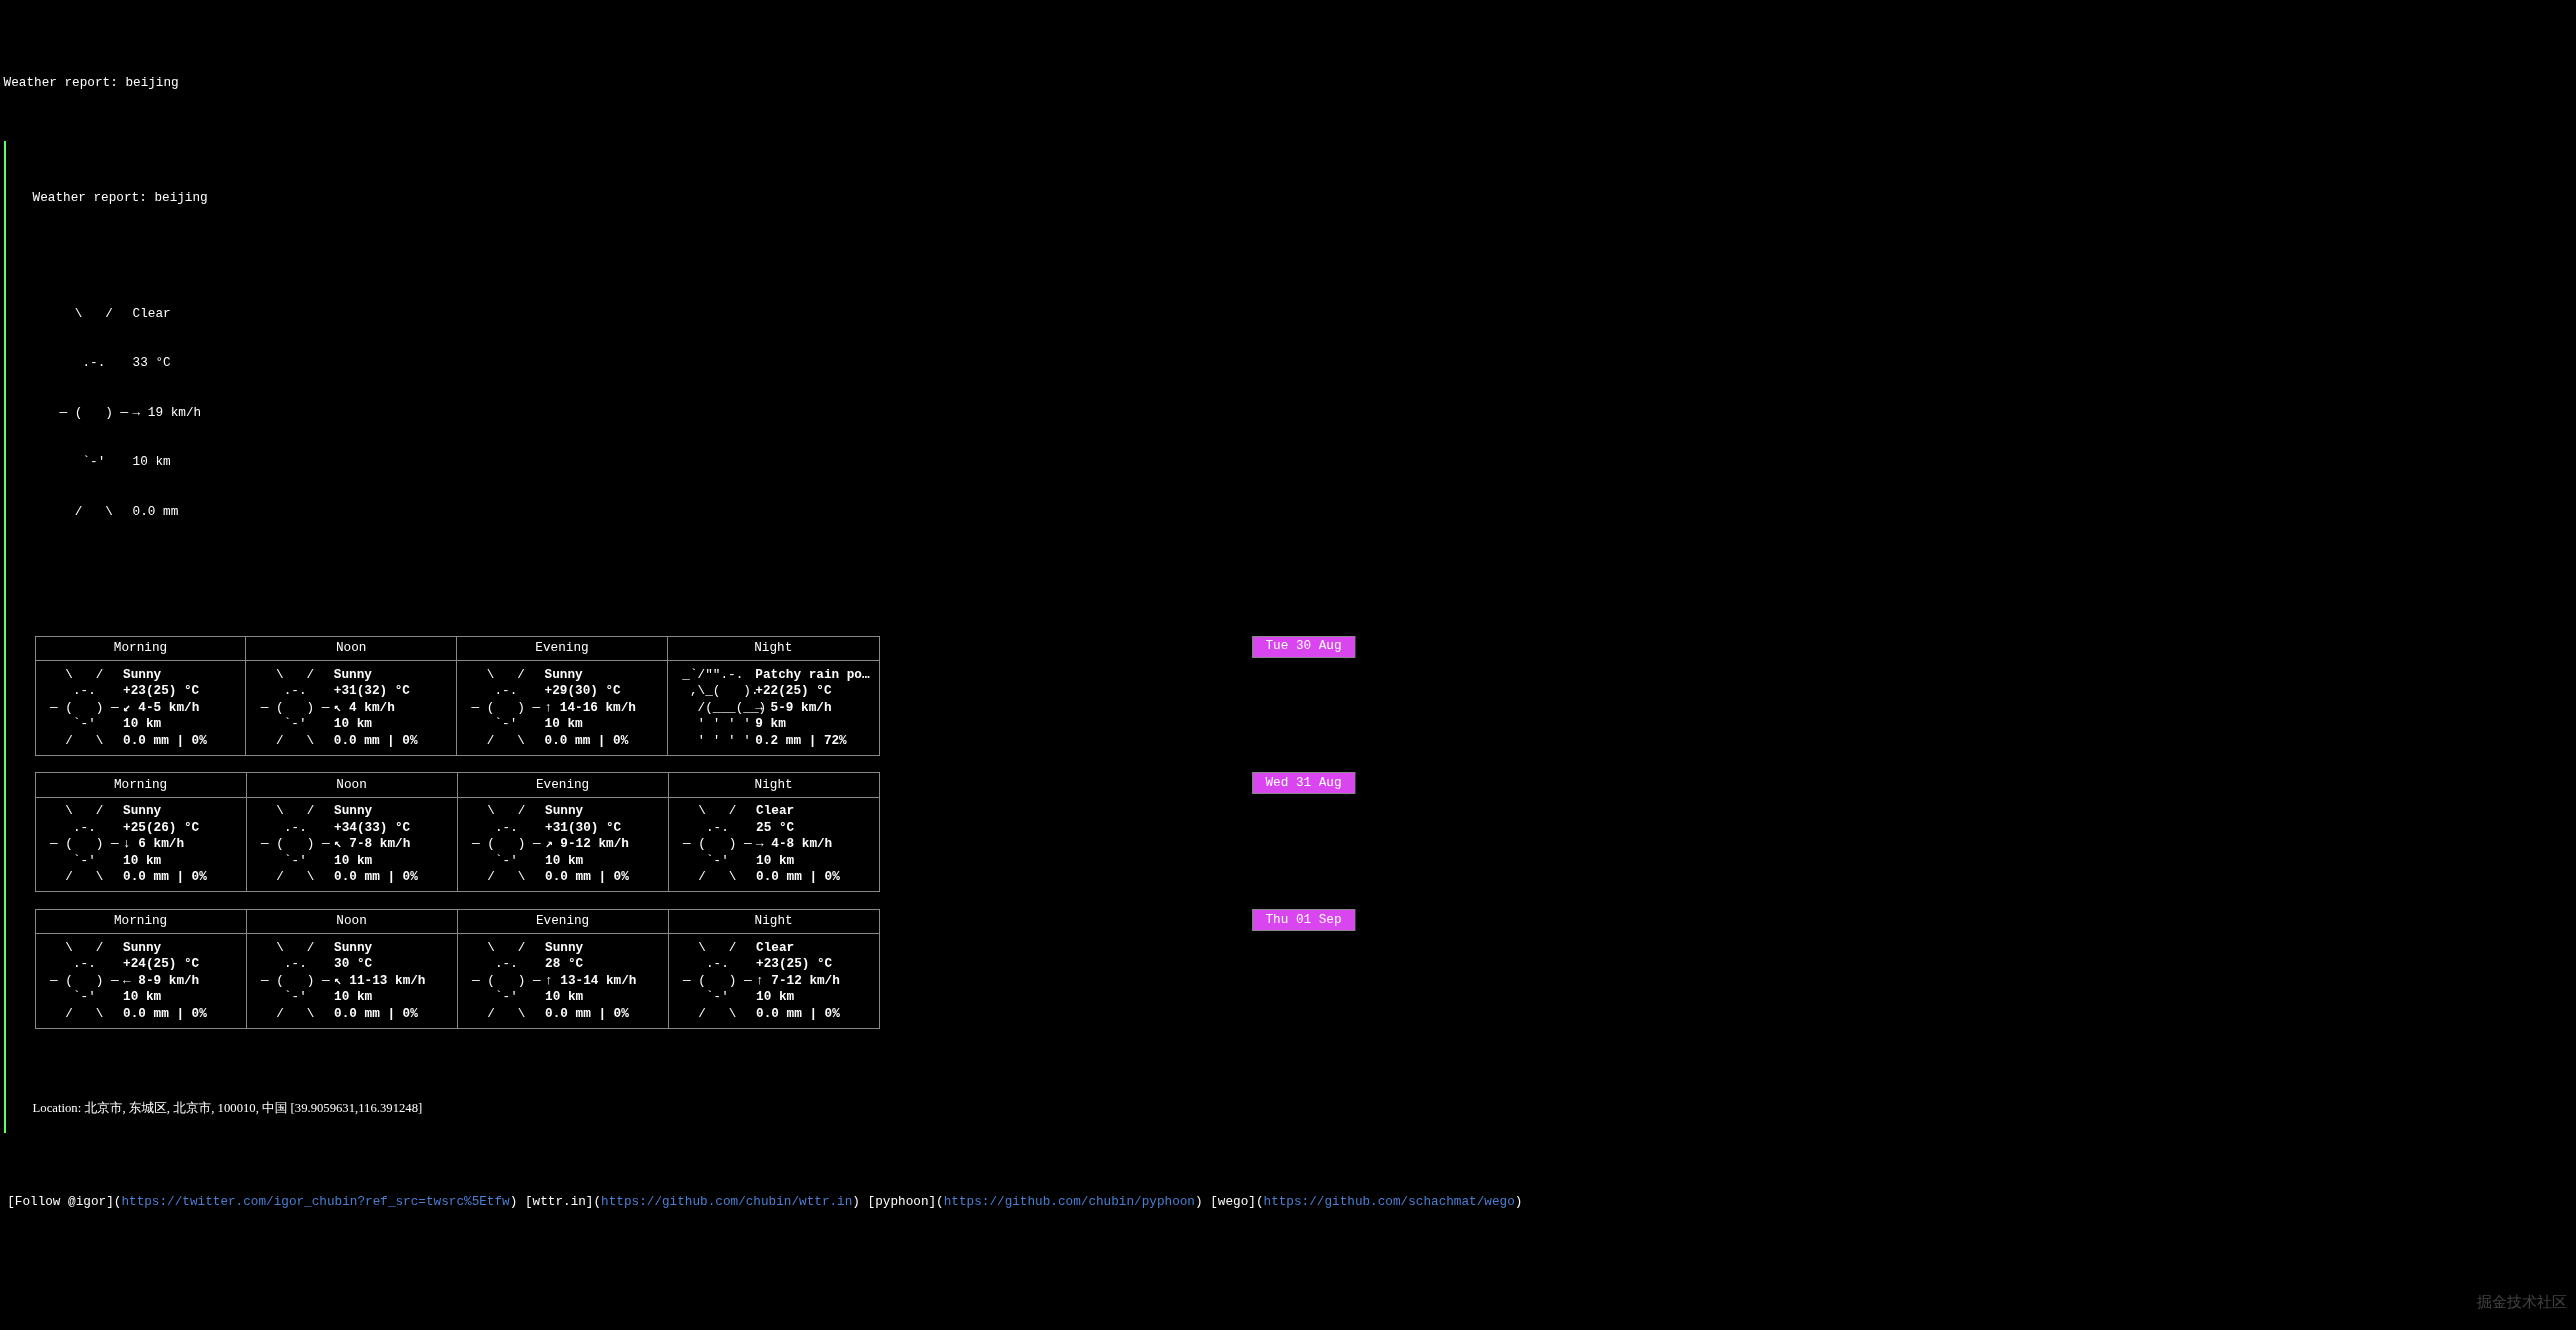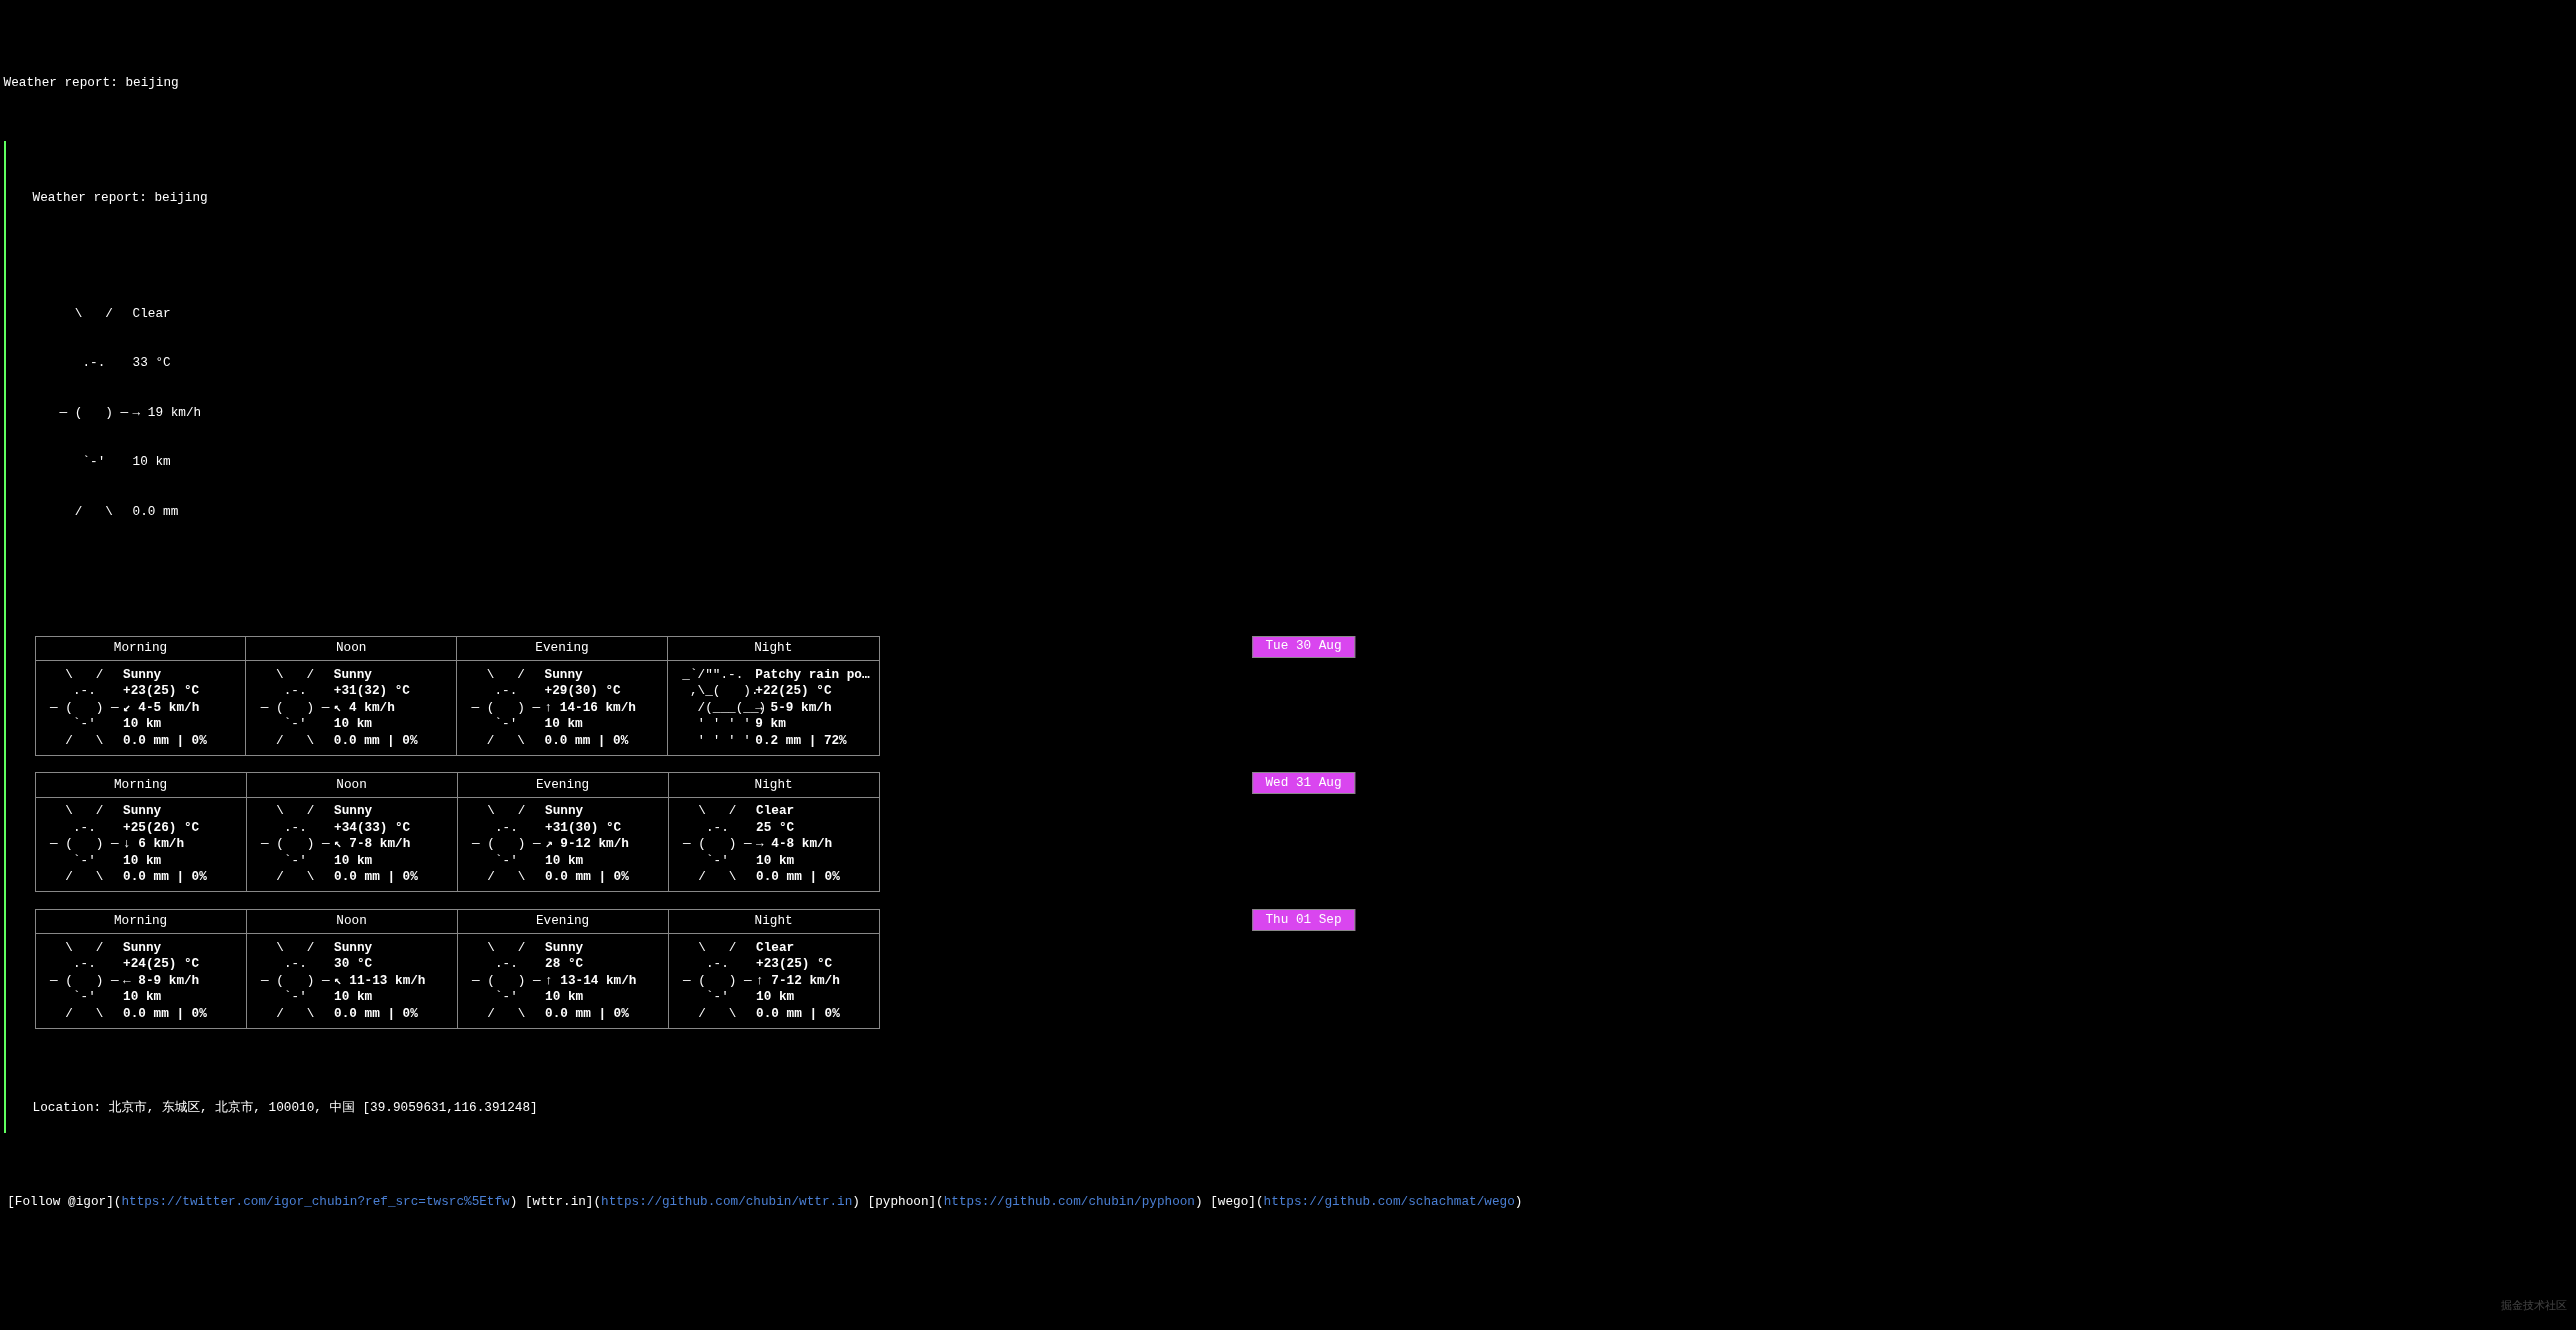--- a/index.html
+++ b/index.html
@@ -55,33 +55,33 @@
       padding: 3.6px 0;
       width: 25%;
     }
     .cell-inner {
       display: flex;
       padding: 5.5px 9px 5.5px 14.5px;
     }
     .art-col { width: 73px; }
     .data-col { flex: 1; overflow: hidden; text-overflow: ellipsis; }
     .data-col div { white-space: nowrap; overflow: hidden; text-overflow: ellipsis; font-weight: bold; }
-    .loc { padding-left: 18px; margin-top: 5.5px; }
+    .loc { padding-left: 18px; margin-top: 5.5px; font-family: Liberation Serif, serif; }
     .footer {
       margin-top: 28px;
       padding-left: 3.6px;
       white-space: nowrap;
       overflow: hidden;
     }
     .link { color: #4a7fd4; }
     .watermark {
       position: fixed;
       right: 9px; bottom: 16.4px;
       color: rgba(255,255,255,0.25);
-      font-size: 11px;
+      font-size: 15px;
       pointer-events: none;
     }
   </style>
 </head>
 <body>
 
 
 
 <div>Weather report: beijing</div>
 

